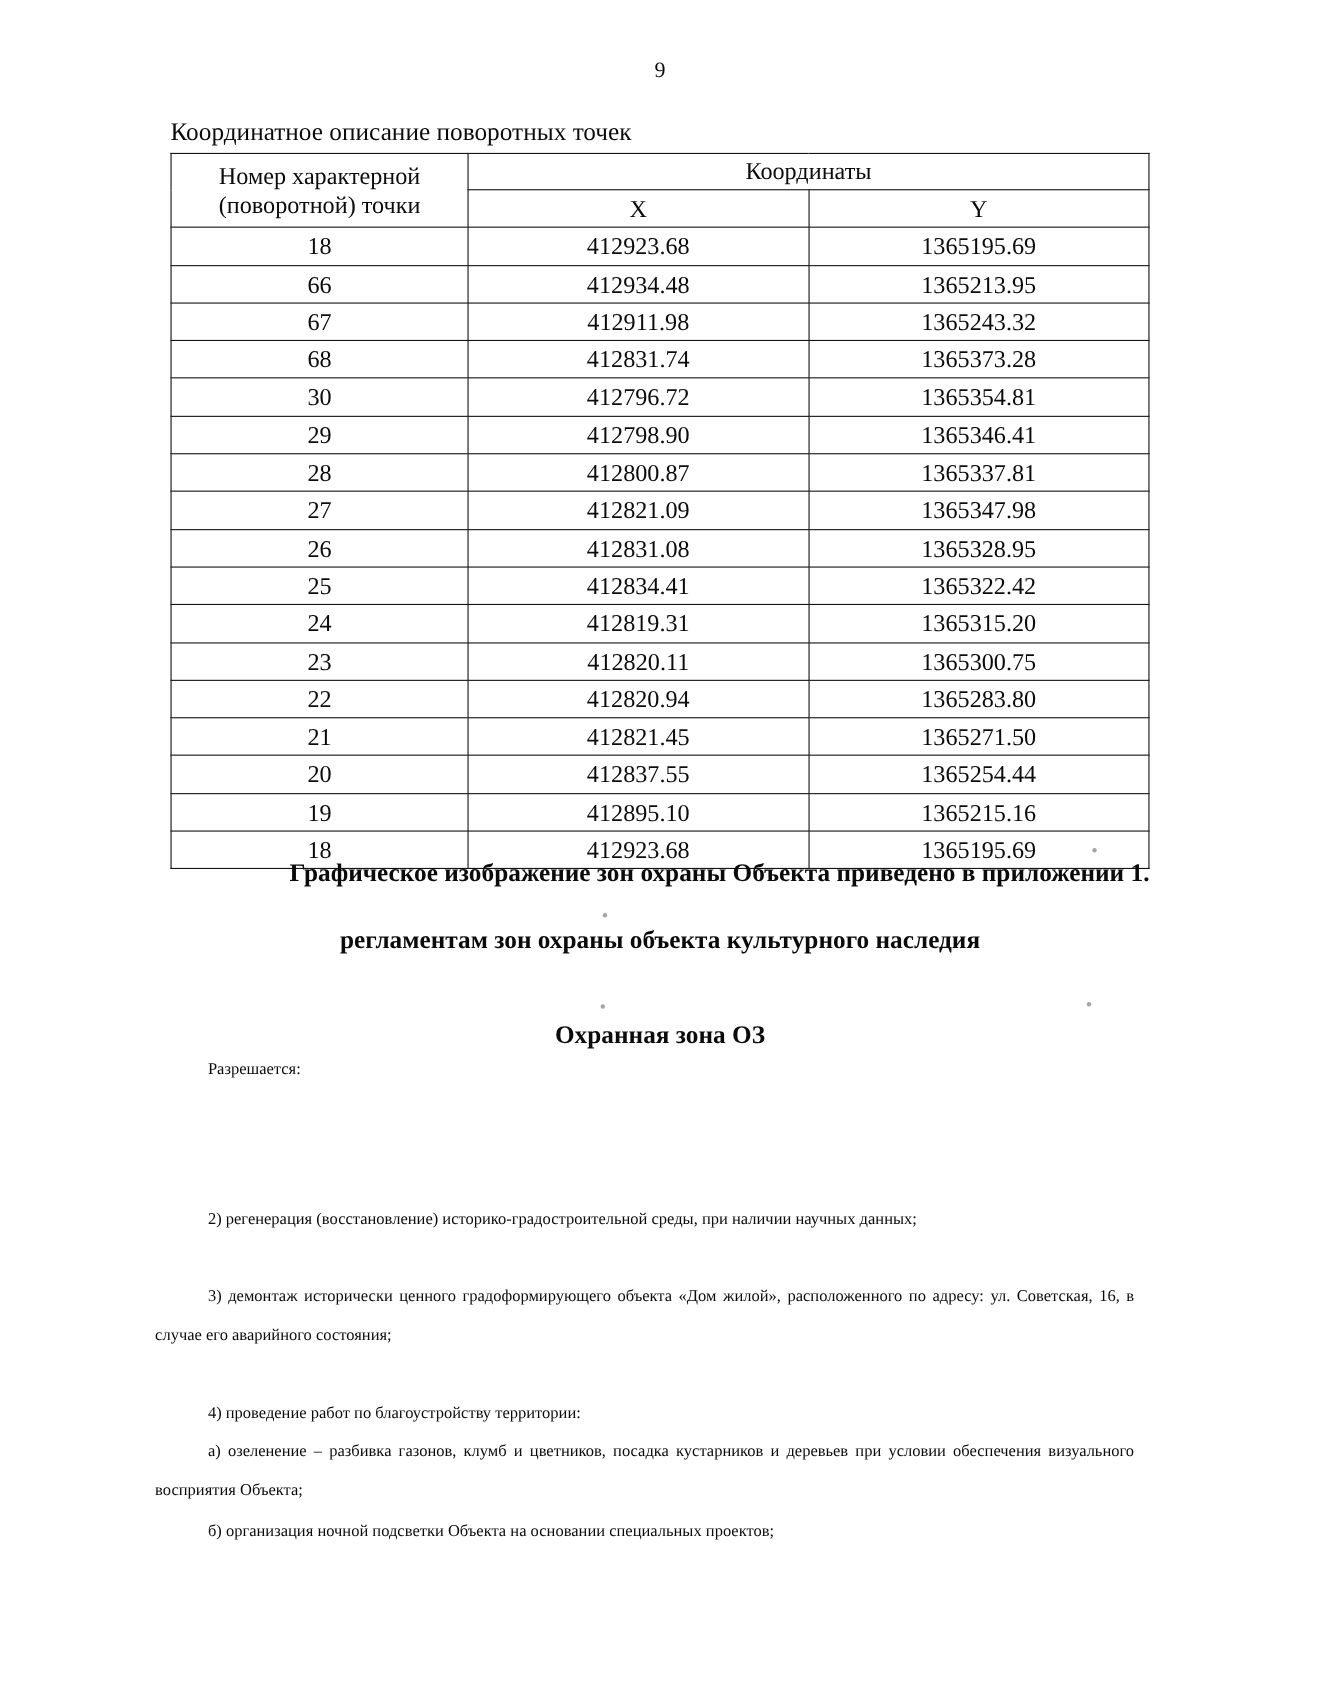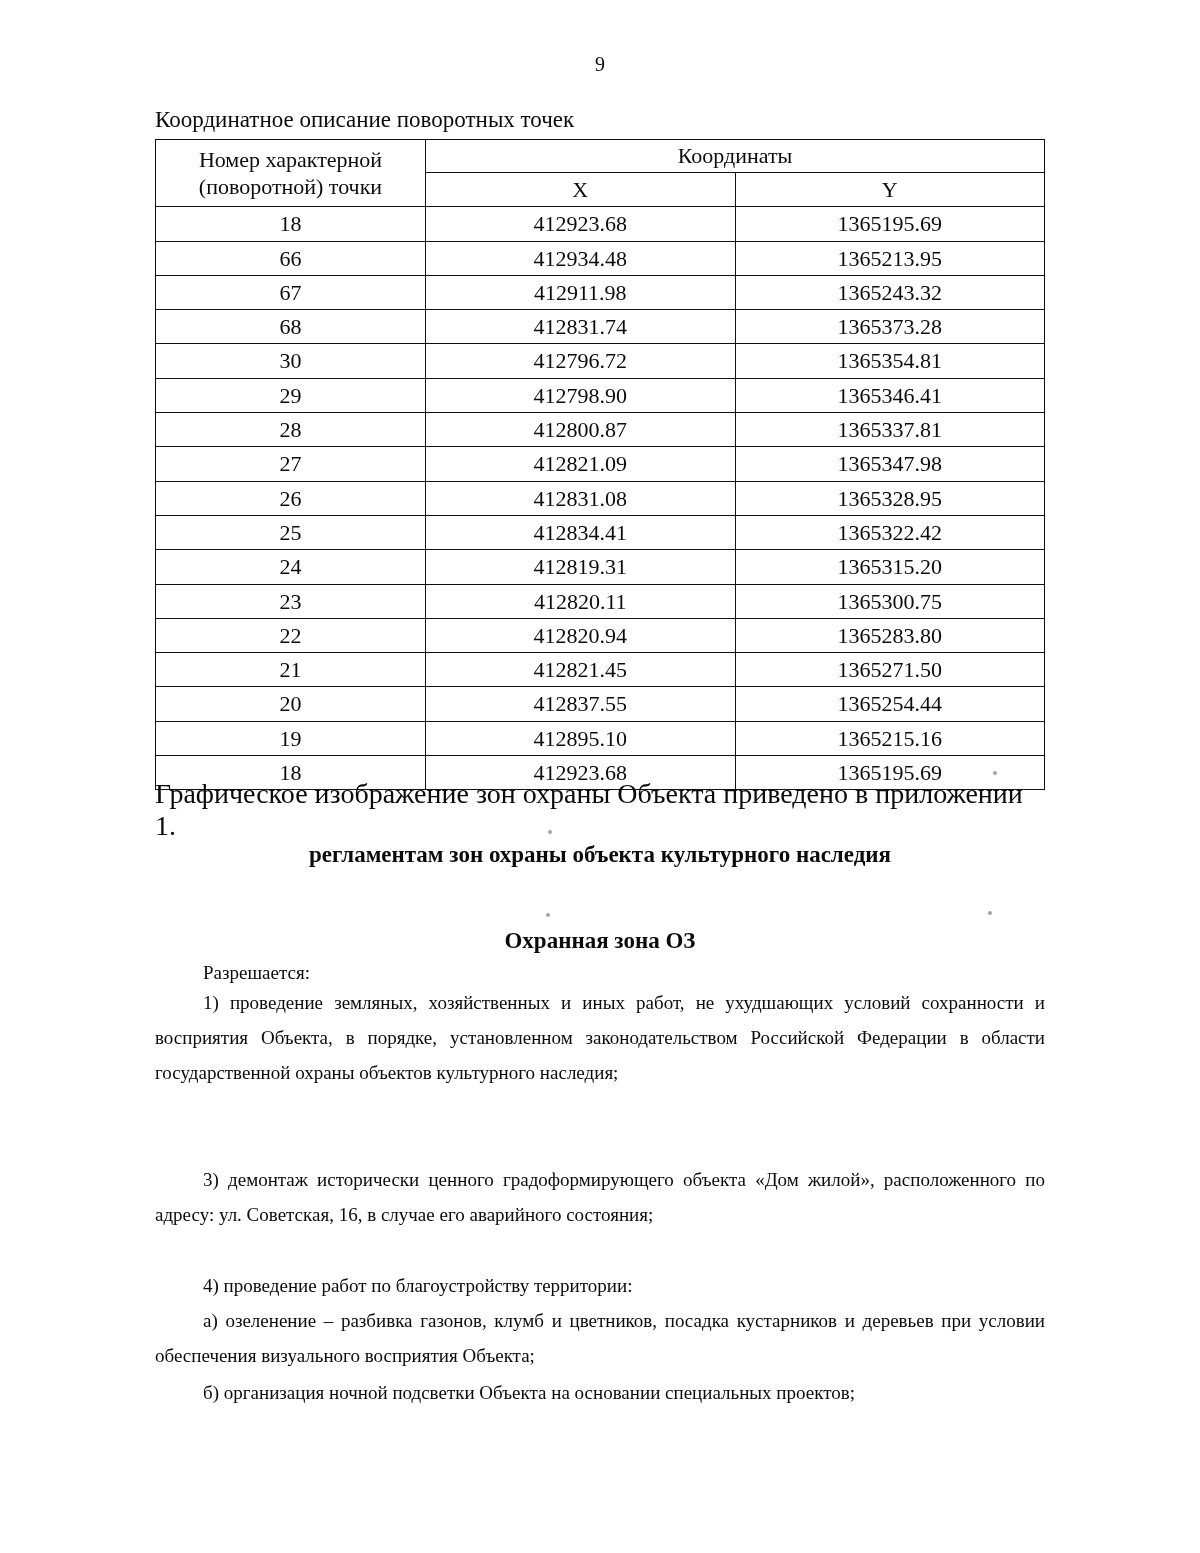--- a/index.html
+++ b/index.html
@@ -85,37 +85,38 @@
   table.coord-table td.col-y {
     width: 321px;
   }
   table.coord-table td.col-num {
     width: 257px;
   }
 
   
   .para {
     position: absolute;
-    left: 155px;
-    width: 890px;
-    font-size: 19px;
+    left: 141px;
+    width: 890px;
+    font-size: 15px;
     line-height: 35px;
     text-align: justify;
     text-indent: 48px;
     -webkit-hyphens: none;
     hyphens: none;
   }
   .note-line {
     position: absolute;
     left: 155px;
     width: 890px;
     top: 778px;
-    font-size: 28px;
+    font-size: 23px;
     line-height: 32px;
-    text-align: left;
+    text-align: right;
+    font-weight: bold;
   }
 
   .heading-block {
     position: absolute;
     left: 155px;
     width: 890px;
     text-align: center;
     font-weight: bold;
     font-size: 23px;
     line-height: 34px;
@@ -253,22 +254,22 @@
   <div class="note-line">Графическое изображение зон охраны Объекта приведено в приложении 1.</div>
 
   <div class="heading-block heading-main">
     <div>регламентам зон охраны объекта культурного наследия</div>
   </div>
 
   <div class="heading-block heading-zone">Охранная зона ОЗ</div>
 
   <div class="para para-intro">Разрешается:</div>
 
-  <div class="para para-1">1) проведение земляных, хозяйственных и иных работ, не ухудшающих условий сохранности и восприятия Объекта, в порядке, установленном законодательством Российской Федерации в области государственной охраны объектов культурного наследия;</div>
-
+
+  <div class="para para-2">2) регенерация (восстановление) историко-градостроительной среды, при наличии научных данных;</div>
 
   <div class="para para-3">3) демонтаж исторически ценного градоформирующего объекта «Дом жилой», расположенного по адресу: ул. Советская, 16, в случае его аварийного состояния;</div>
 
   <div class="para para-4">4) проведение работ по благоустройству территории:</div>
 
   <div class="para para-a">а) озеленение – разбивка газонов, клумб и цветников, посадка кустарников и деревьев при условии обеспечения визуального восприятия Объекта;</div>
 
   <div class="para para-b">б) организация ночной подсветки Объекта на основании специальных проектов;</div>
 
   <div class="speck" style="left:993px; top:771px; width:4px; height:4px;"></div>

